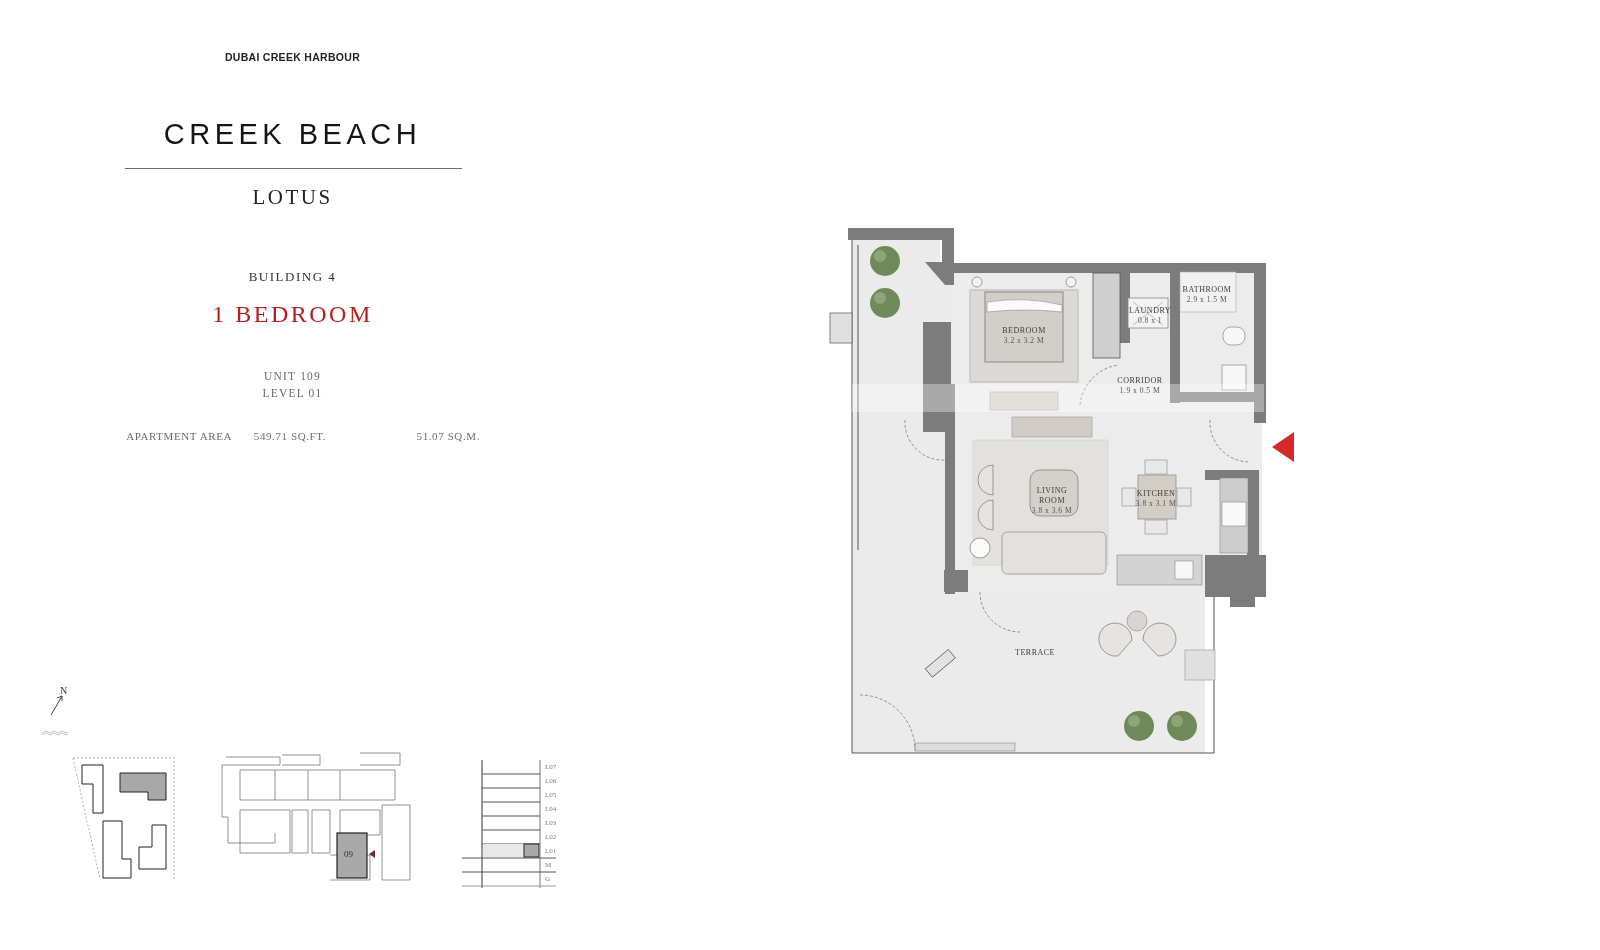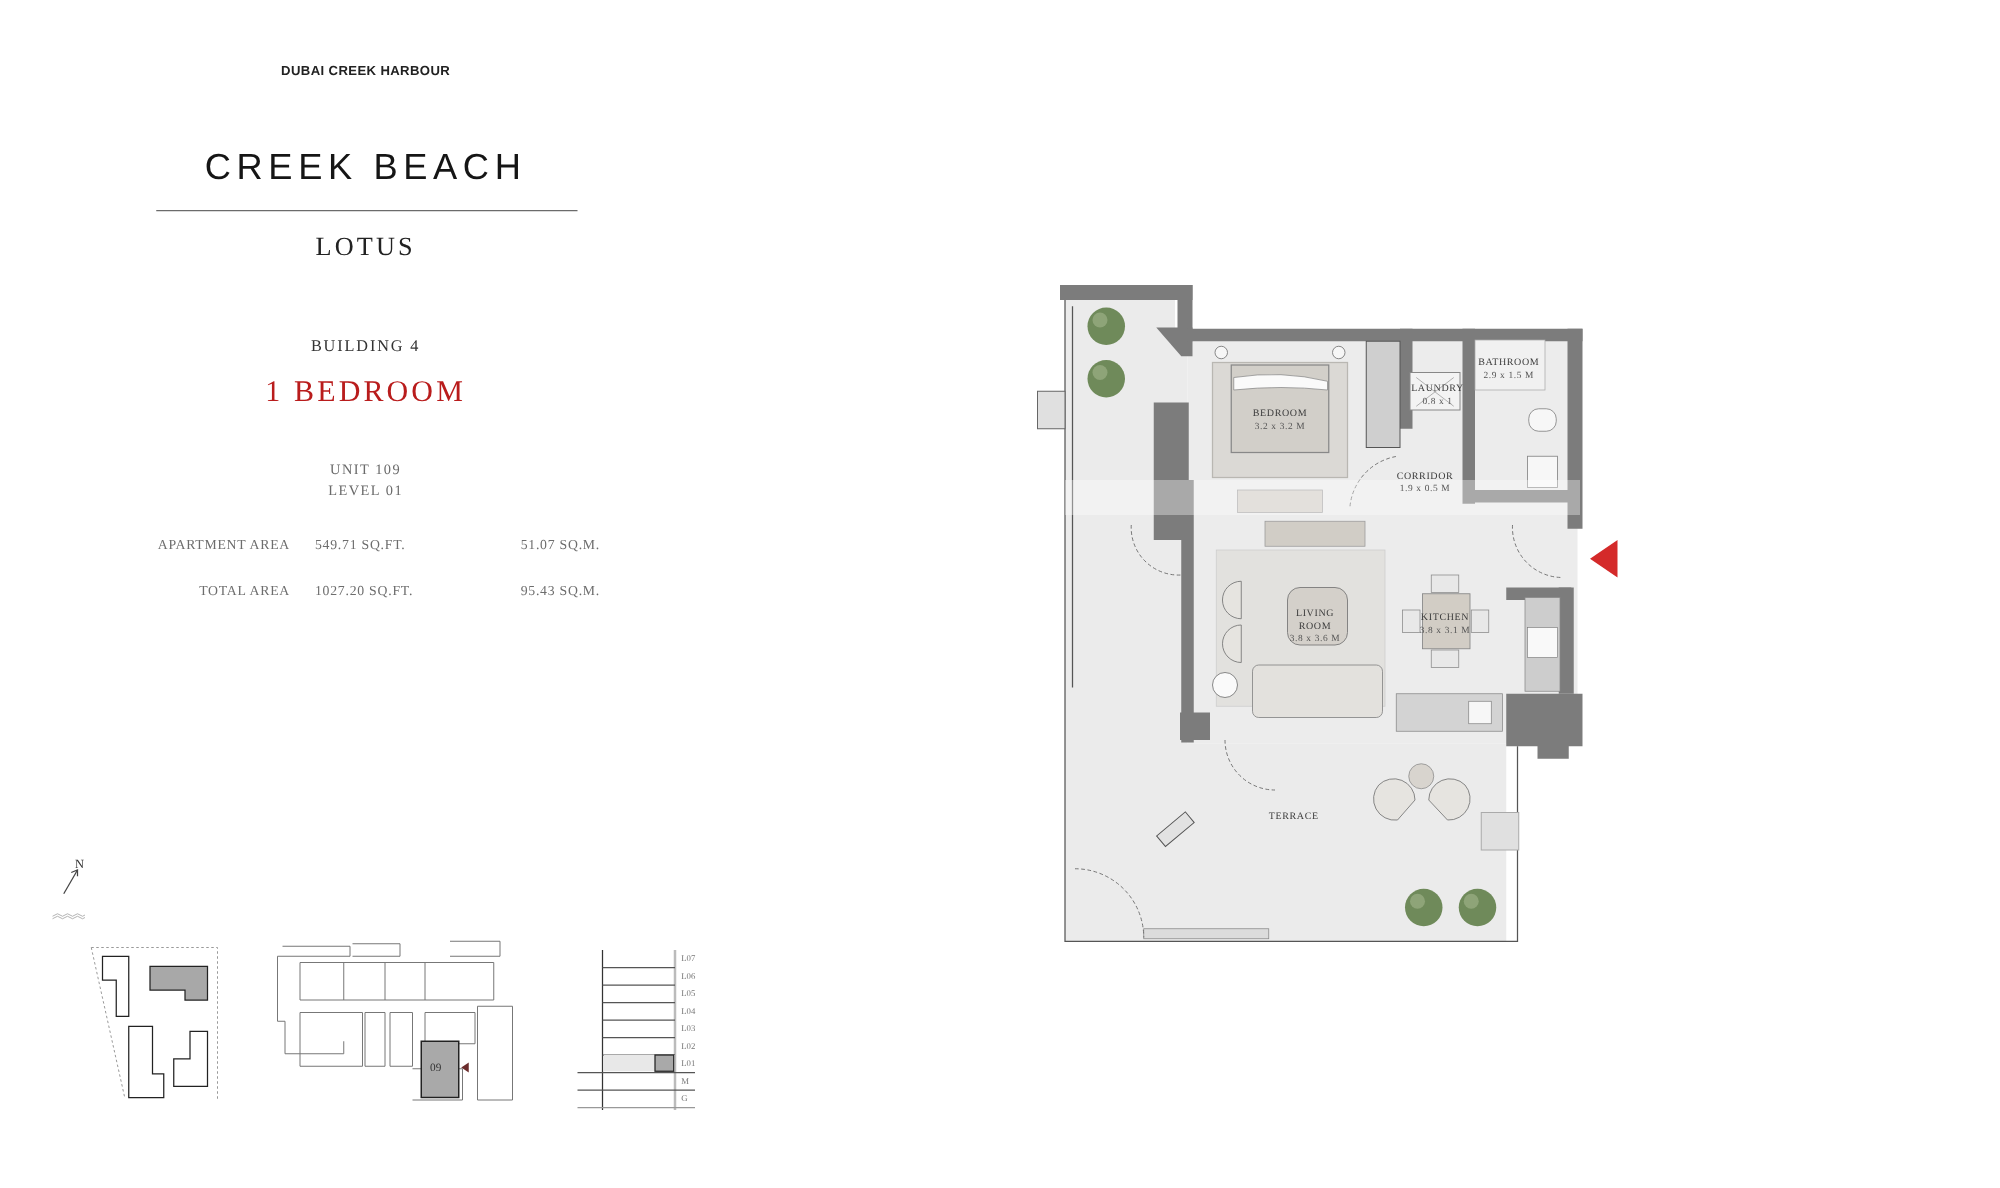--- a/index.html
+++ b/index.html
@@ -10,21 +10,21 @@
   .title { left:120px; width:345px; top:118px; font-family:"Liberation Sans", sans-serif; font-size:29px; letter-spacing:4.5px; color:#151515; }
   .rule { left:125px; top:168px; width:337px; height:1px; background:#6b6b6b; }
   .sub { left:120px; width:345px; top:185px; font-size:21px; letter-spacing:2.5px; color:#222; }
   .bldg { left:120px; width:345px; top:269px; font-size:13px; letter-spacing:1.5px; color:#333; }
   .type { left:120px; width:345px; top:301px; font-size:24px; letter-spacing:2.5px; color:#b91c1c; }
   .unit { left:120px; width:345px; top:368px; font-size:11.5px; letter-spacing:1.2px; color:#6a6a6a; line-height:17px; }
   .areas { left:100px; top:430px; width:380px; }
   .arow { position:relative; height:37px; font-size:11px; letter-spacing:0.6px; color:#6d6d6d; }
   .arow span { position:absolute; top:0; }
   .c1 { left:0; width:132px; text-align:right; }
-  .c2 { left:152px; width:100px; }
+  .c2 { left:140px; width:100px; text-align:center; }
   .c3 { left:280px; width:100px; text-align:right; }
 
   .north { left:42px; top:682px; width:40px; height:60px; }
   .site { left:70px; top:755px; width:110px; height:125px; }
   .keyplan { left:220px; top:745px; width:195px; height:140px; }
   .levels { left:460px; top:760px; width:110px; height:130px; }
   .lvl-label { position:absolute; font-size:7px; color:#777; left:85px; }
 
   .plan { left:825px; top:225px; width:480px; height:540px; }
   .room-label { position:absolute; font-size:8px; letter-spacing:0.5px; color:#3d3d3d; text-align:center; line-height:10px; }
@@ -43,25 +43,20 @@
 <div class="abs center unit">
   <div>UNIT 109</div>
   <div>LEVEL 01</div>
 </div>
 
 <div class="abs areas">
   <div class="arow">
     <span class="c1">APARTMENT AREA</span>
     <span class="c2">549.71 SQ.FT.</span>
     <span class="c3">51.07 SQ.M.</span>
-  </div>
-  <div class="arow">
-    <span class="c1">TOTAL AREA</span>
-    <span class="c2">1027.20 SQ.FT.</span>
-    <span class="c3">95.43 SQ.M.</span>
   </div>
 </div>
 
 <div class="abs north">
   <svg width="40" height="60" viewBox="0 0 40 60">
     <line x1="9" y1="33" x2="20" y2="14" stroke="#444" stroke-width="1"></line>
     <polyline points="15,16 20,14 20,19" fill="none" stroke="#444" stroke-width="1"></polyline>
     <text x="18" y="12" font-size="10" font-family="Liberation Serif, serif" fill="#333">N</text>
     <path d="M-6 50 q2 -2 4 0 t4 0 t4 0 t4 0 t4 0 t4 0 t4 0 t4 0" fill="none" stroke="#999" stroke-width="0.6"></path>
     <path d="M-6 52 q2 -2 4 0 t4 0 t4 0 t4 0 t4 0 t4 0 t4 0 t4 0" fill="none" stroke="#999" stroke-width="0.6"></path>

